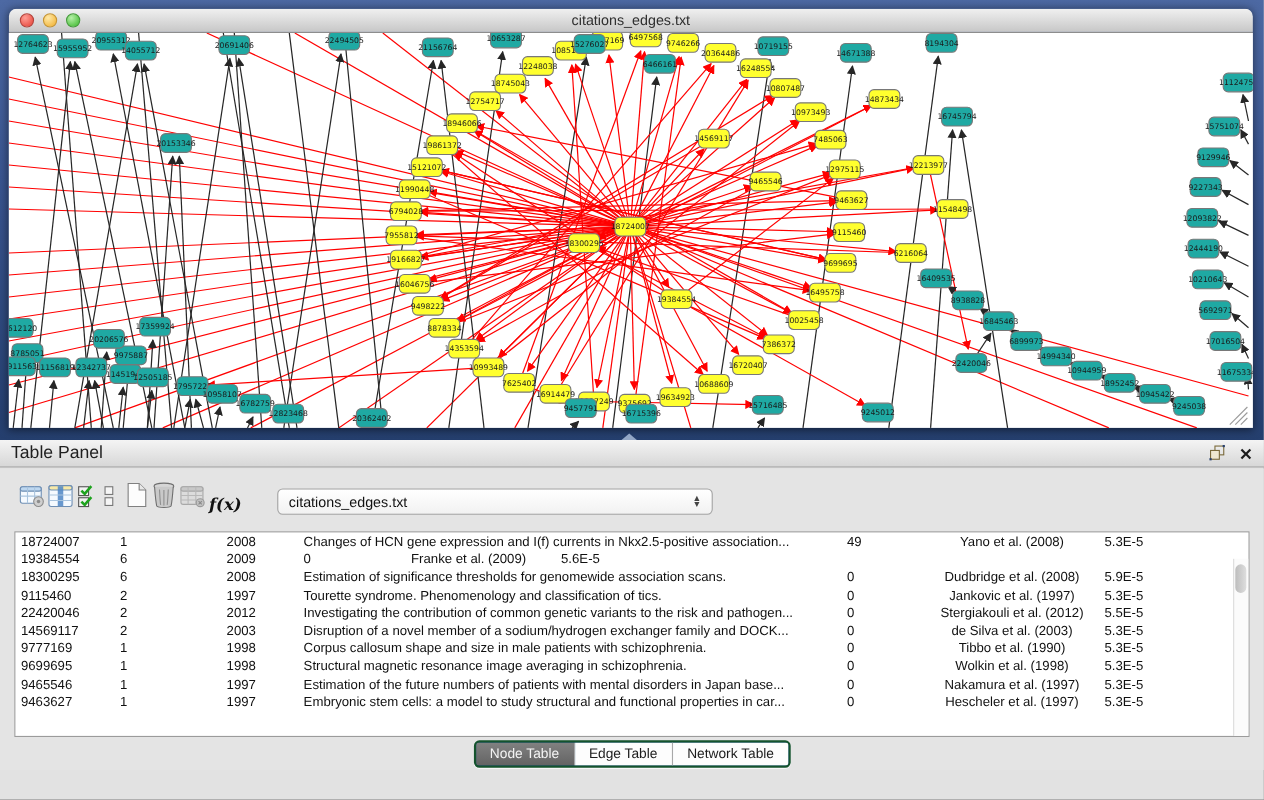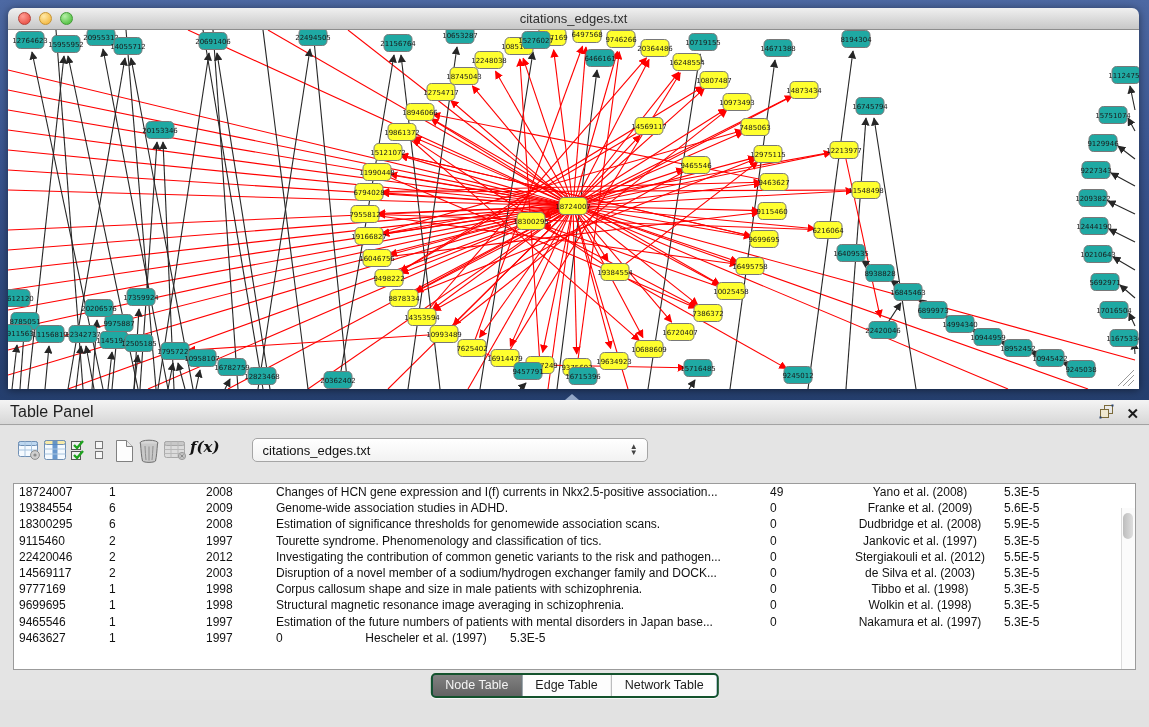--- a/index.html
+++ b/index.html
@@ -26,21 +26,21 @@
                  border-bottom:6px solid #93a7c6;}
 
   
   .panel-header{position:absolute;left:0;top:400px;width:1149px;height:25px;box-sizing:border-box;
                 background:linear-gradient(#f4f4f4,#d7d7d7);border-bottom:1px solid #a3a3a3;}
   .panel-title{position:absolute;left:10px;top:0;line-height:24px;font-size:16px;color:#1f1f1f;}
   .panel-header-icons{position:absolute;right:10px;top:4px;display:flex;gap:12px;align-items:center;}
   .close-x{font-size:15px;font-weight:bold;color:#1a1a1a;line-height:16px;cursor:default;}
   .panel-body{position:absolute;left:0;top:426px;width:1149px;height:274px;background:#e4e4e4;}
 
-  .toolbar{position:absolute;left:16px;top:12px;height:30px;display:flex;align-items:flex-start;gap:0;}
+  .toolbar{position:absolute;left:16px;top:12px;height:30px;display:flex;align-items:flex-end;gap:0;}
   .tb-icon{display:inline-block;}
   .fx-label{font-family:"DejaVu Serif",serif;font-style:italic;font-weight:bold;font-size:15px;color:#111;margin-left:2px;}
   .combo{margin-left:32px;width:396px;height:24px;background:linear-gradient(#ffffff,#f2f2f2);
          border:1px solid #a5a5a5;border-radius:5px;display:flex;align-items:center;box-sizing:border-box;
          box-shadow:inset 0 1px 1px rgba(255,255,255,.8);}
   .combo-value{flex:1;font-size:13px;color:#111;padding-left:10px;}
   .combo-arrows{width:18px;display:flex;flex-direction:column;align-items:center;line-height:6px;
                 font-size:8px;color:#444;padding-right:4px;}
 
   .table-wrap{position:absolute;left:13px;top:57px;width:1123px;height:187px;background:#fff;
@@ -771,21 +771,20 @@
             <div class="td" style="width: 70px; text-align: left;">2008</div>
             <div class="td" style="width: 494px; text-align: left;">Changes of HCN gene expression and I(f) currents in Nkx2.5-positive association...</div>
             <div class="td" style="width: 76px; text-align: left;">49</div>
             <div class="td" style="width: 158px; text-align: center;">Yano et al. (2008)</div>
             <div class="td" style="width: 88px; text-align: left;">5.3E-5</div>
           </div>
           <div class="tr">
             <div class="td" style="width: 90px; text-align: left;">19384554</div>
             <div class="td" style="width: 97px; text-align: left;">6</div>
             <div class="td" style="width: 70px; text-align: left;">2009</div>
-            <div class="td" style="width: 494px; text-align: left;">Genome-wide association studies in ADHD.</div>
             <div class="td" style="width: 76px; text-align: left;">0</div>
             <div class="td" style="width: 158px; text-align: center;">Franke et al. (2009)</div>
             <div class="td" style="width: 88px; text-align: left;">5.6E-5</div>
           </div>
           <div class="tr">
             <div class="td" style="width: 90px; text-align: left;">18300295</div>
             <div class="td" style="width: 97px; text-align: left;">6</div>
             <div class="td" style="width: 70px; text-align: left;">2008</div>
             <div class="td" style="width: 494px; text-align: left;">Estimation of significance thresholds for genomewide association scans.</div>
             <div class="td" style="width: 76px; text-align: left;">0</div>
@@ -818,21 +817,21 @@
             <div class="td" style="width: 76px; text-align: left;">0</div>
             <div class="td" style="width: 158px; text-align: center;">de Silva et al. (2003)</div>
             <div class="td" style="width: 88px; text-align: left;">5.3E-5</div>
           </div>
           <div class="tr">
             <div class="td" style="width: 90px; text-align: left;">9777169</div>
             <div class="td" style="width: 97px; text-align: left;">1</div>
             <div class="td" style="width: 70px; text-align: left;">1998</div>
             <div class="td" style="width: 494px; text-align: left;">Corpus callosum shape and size in male patients with schizophrenia.</div>
             <div class="td" style="width: 76px; text-align: left;">0</div>
-            <div class="td" style="width: 158px; text-align: center;">Tibbo et al. (1998)</div>
+            <div class="td" style="width: 158px; text-align: center;">Tibbo et al. (1990)</div>
             <div class="td" style="width: 88px; text-align: left;">5.3E-5</div>
           </div>
           <div class="tr">
             <div class="td" style="width: 90px; text-align: left;">9699695</div>
             <div class="td" style="width: 97px; text-align: left;">1</div>
             <div class="td" style="width: 70px; text-align: left;">1998</div>
             <div class="td" style="width: 494px; text-align: left;">Structural magnetic resonance image averaging in schizophrenia.</div>
             <div class="td" style="width: 76px; text-align: left;">0</div>
             <div class="td" style="width: 158px; text-align: center;">Wolkin et al. (1998)</div>
             <div class="td" style="width: 88px; text-align: left;">5.3E-5</div>
@@ -843,20 +842,21 @@
             <div class="td" style="width: 70px; text-align: left;">1997</div>
             <div class="td" style="width: 494px; text-align: left;">Estimation of the future numbers of patients with mental disorders in Japan base...</div>
             <div class="td" style="width: 76px; text-align: left;">0</div>
             <div class="td" style="width: 158px; text-align: center;">Nakamura et al. (1997)</div>
             <div class="td" style="width: 88px; text-align: left;">5.3E-5</div>
           </div>
           <div class="tr">
             <div class="td" style="width: 90px; text-align: left;">9463627</div>
             <div class="td" style="width: 97px; text-align: left;">1</div>
             <div class="td" style="width: 70px; text-align: left;">1997</div>
+            <div class="td" style="width: 494px; text-align: left;">Embryonic stem cells: a model to study structural and functional properties in car...</div>
             <div class="td" style="width: 76px; text-align: left;">0</div>
             <div class="td" style="width: 158px; text-align: center;">Hescheler et al. (1997)</div>
             <div class="td" style="width: 88px; text-align: left;">5.3E-5</div>
           </div>
         </div>
       <div class="scrollbar">
         <div class="scroll-thumb"></div>
       </div>
     </div>
 

